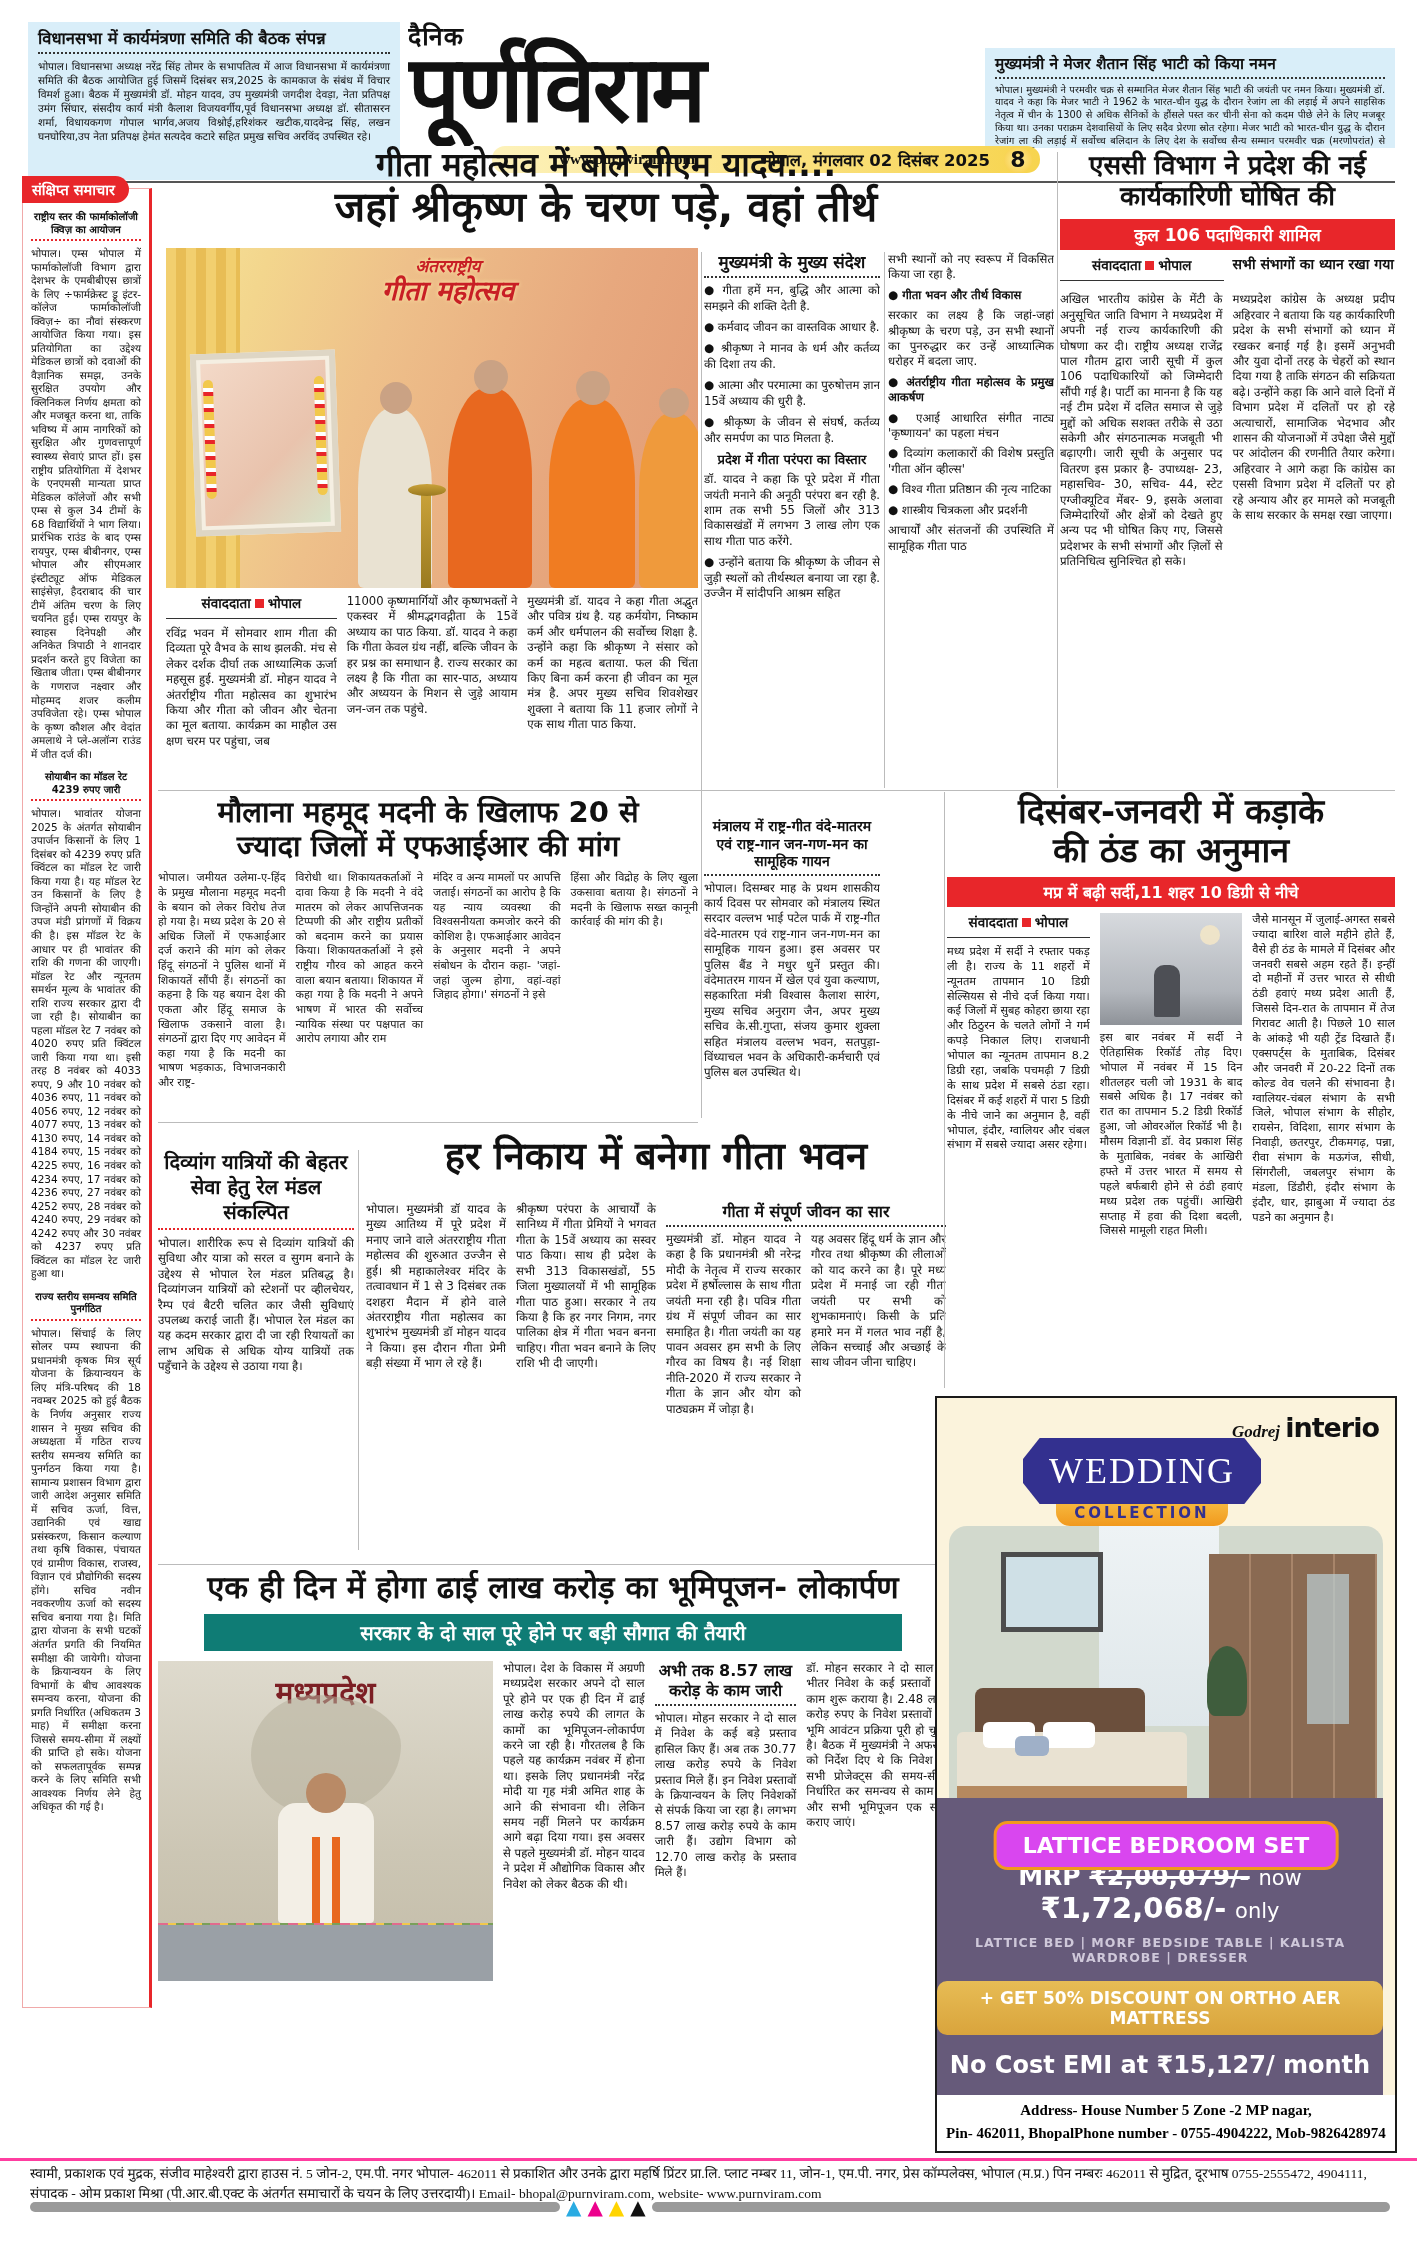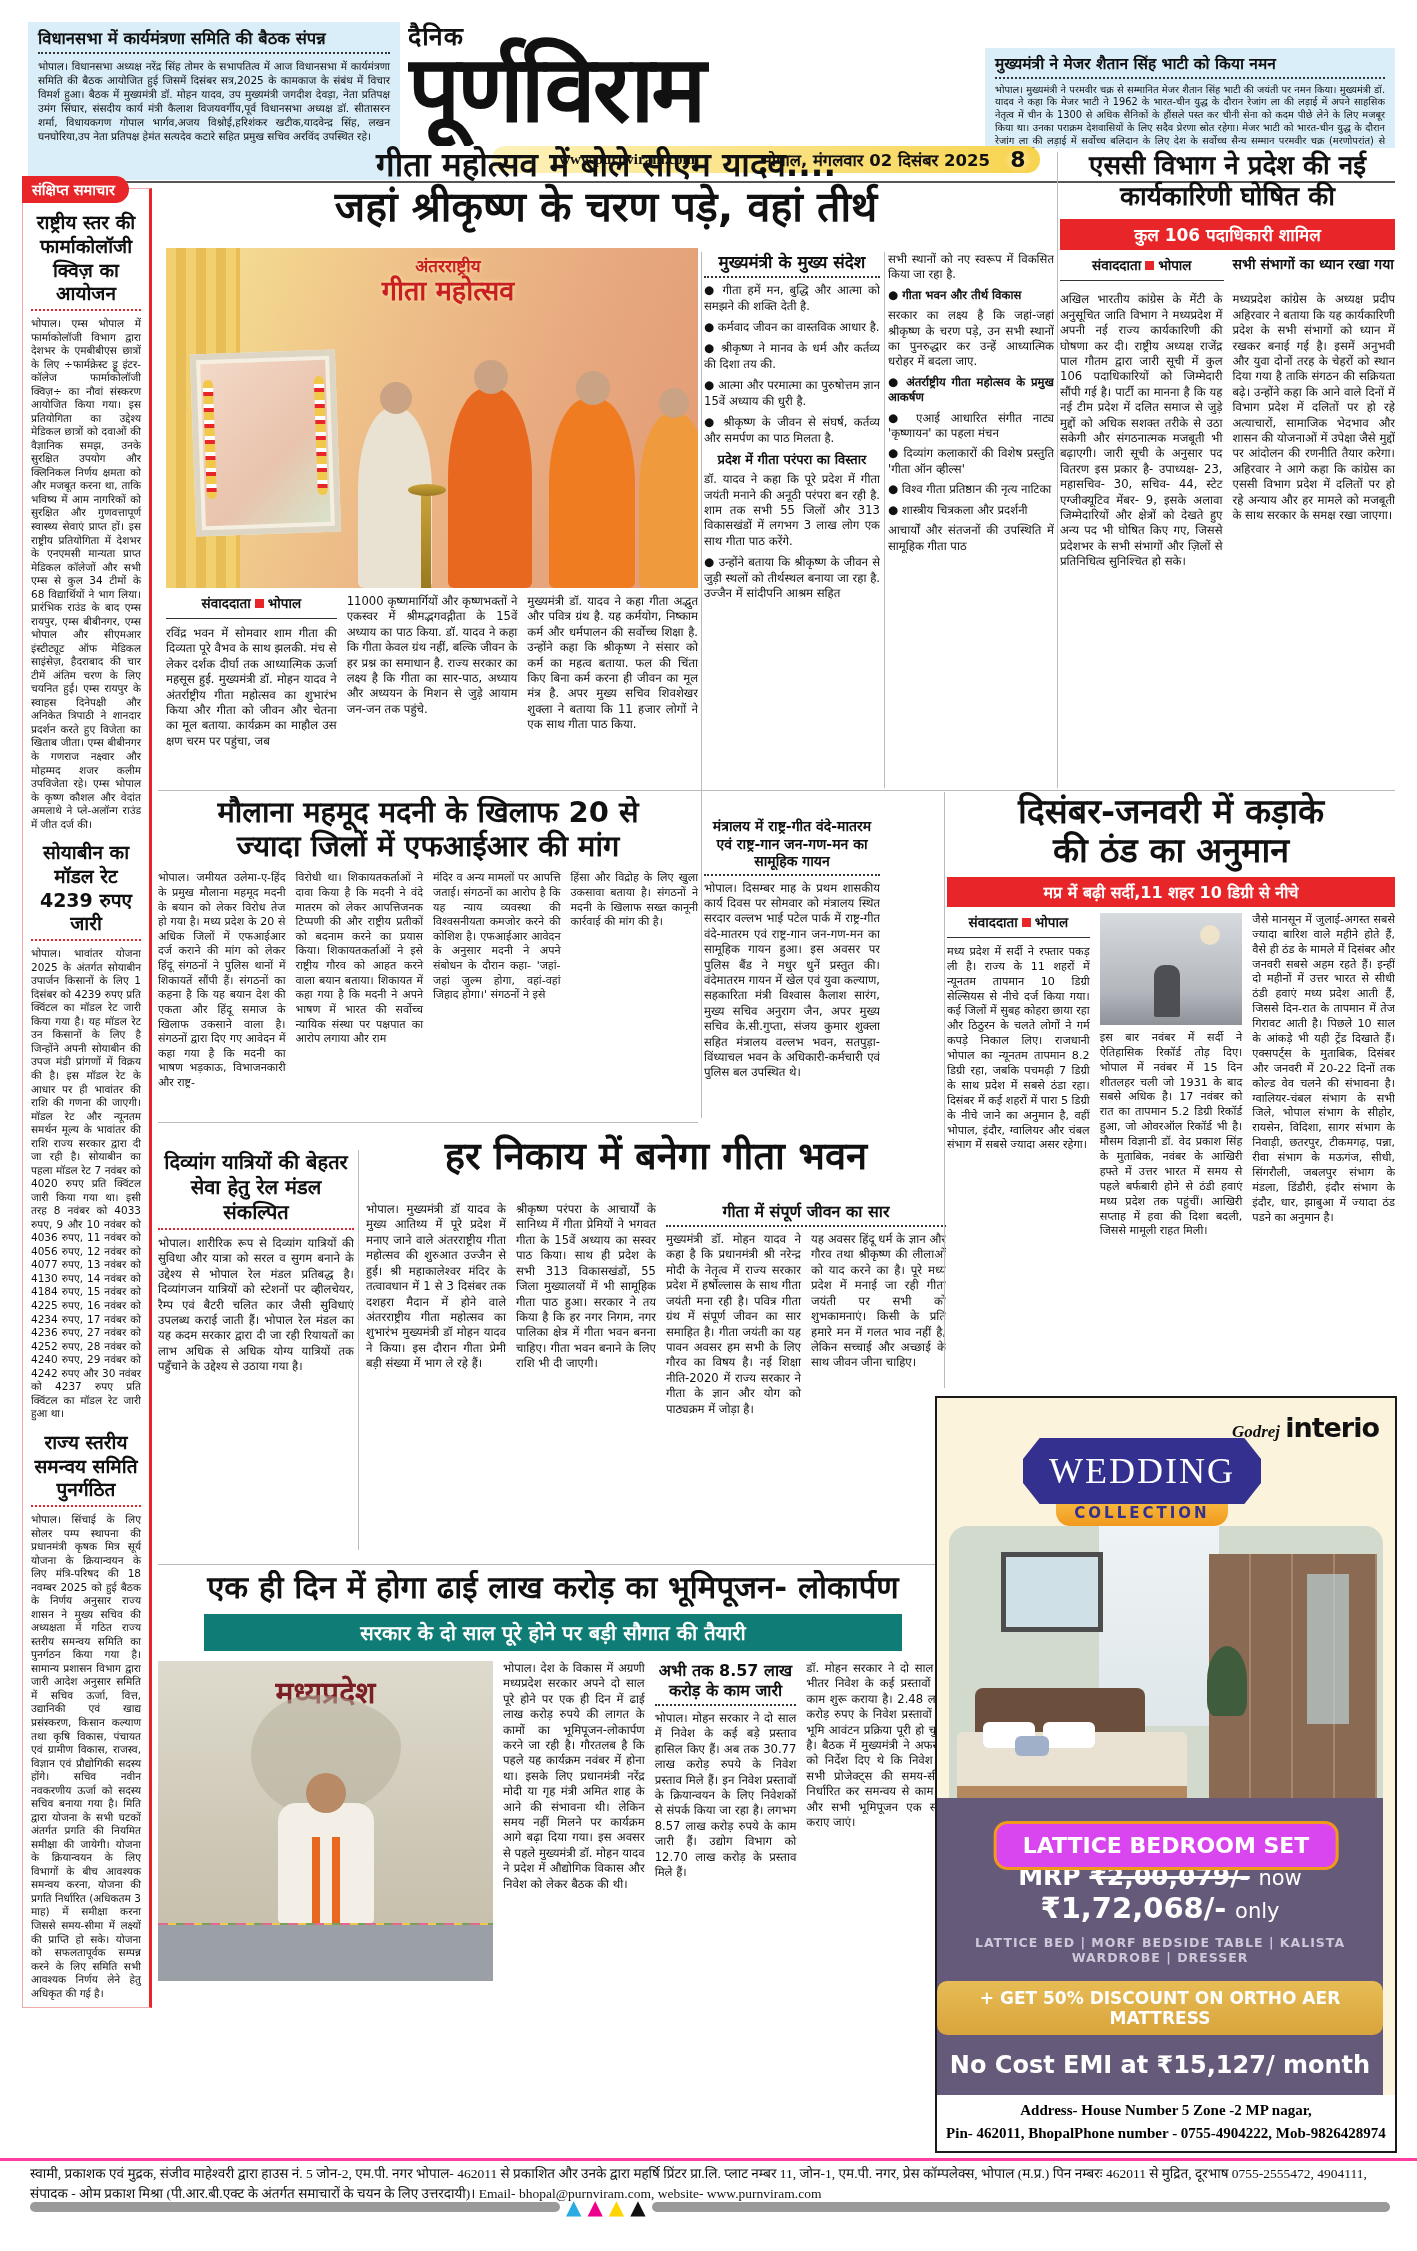--- a/index.html
+++ b/index.html
@@ -18,35 +18,35 @@
   .ds-web{font-family:"Liberation Serif",serif;font-weight:700;font-size:15px;flex:1;text-align:center;}
   .ds-date{font-weight:700;font-size:16.5px;}
   .ds-page{font-size:22px;font-weight:700;background:radial-gradient(#ffec9a,#f6c93a);border-radius:50%;width:28px;height:26px;line-height:26px;text-align:center;}
   .hline{position:absolute;background:#555;height:2px;}
   .hline-thin{position:absolute;background:#bbb;height:1px;}
   .vline{position:absolute;background:#bbb;width:1px;}
   
   .sidebar{border:1px solid #f0a9a9;border-right:3px solid #e8262a;padding:16px 8px 8px 8px;}
   .sb-tab{position:absolute;left:22px;top:176px;background:#e8262a;color:#fff;font-size:14.5px;font-weight:700;
           padding:3px 14px 4px 10px;border-radius:0 14px 14px 0;z-index:5;}
-  .sb-hl{font-size:19px;font-weight:700;text-align:center;line-height:1.25;margin-top:6px;}
+  .sb-hl{font-size:10px;font-weight:700;text-align:center;line-height:1.25;margin-top:6px;}
   .sb-body{font-size:10.5px;line-height:1.29;}
   .byline{font-weight:700;font-size:13.5px;text-align:center;}
   .byline .sq{display:inline-block;width:9px;height:9px;background:#e8262a;margin:0 4px;}
   .byline-rule{border-bottom:1.5px solid #333;margin:6px 0 7px 0;}
   .hl-xl{font-weight:800;text-align:center;line-height:1.16;}
   .cols{display:flex;gap:10px;}
   .cols>div{flex:1;}
   .news{font-size:11.6px;line-height:1.33;}
   .lede{font-weight:700;}
   .red-banner{background:#e8262a;color:#fff;font-weight:700;text-align:center;}
   .teal-banner{background:#0f7c75;color:#fff;font-weight:700;text-align:center;}
   .subhead{font-weight:700;text-align:center;line-height:1.25;}
   
-  .photo-geeta{background:linear-gradient(110deg,#f6e39a 0%,#f3d68d 16%,#eec08a 38%,#e7a87e 70%,#e29a74 100%);}
+  .photo-geeta{background:linear-gradient(110deg,#f6e39a 0%,#f3d68d 16%,#eec08a 38%,#e7a87e 70%,#e29a74 100%);font-style:italic;}
   .pg-curtain{position:absolute;left:0;top:0;width:14%;height:100%;background:repeating-linear-gradient(90deg,#f2cf6f 0 10px,#e8bd55 10px 20px);}
   .pg-banner{position:absolute;top:6px;left:30%;width:46%;text-align:center;color:#c81f25;font-weight:800;text-shadow:0 0 4px #ffe9a8;}
   .pg-b1{font-size:17px;}
   .pg-b2{font-size:27px;line-height:1.05;}
   .sadhu{position:absolute;bottom:0;border-radius:45% 45% 6px 6px;}
   .head-c{position:absolute;border-radius:50%;background:#caa284;}
   .frame{position:absolute;background:#f5efe2;border:6px solid #ded6c5;transform:rotate(-2deg);}
   .frame-in{position:absolute;inset:4px;background:linear-gradient(135deg,#f3d9c8,#e9c3ad 60%,#d7e3c9);}
   .garland{position:absolute;width:10px;height:70%;top:12%;background:repeating-linear-gradient(#f2c84b 0 8px,#fff 8px 12px,#e8262a 12px 16px);border-radius:5px;}
   .lamp{position:absolute;background:linear-gradient(#caa23a,#9a7a20);}

